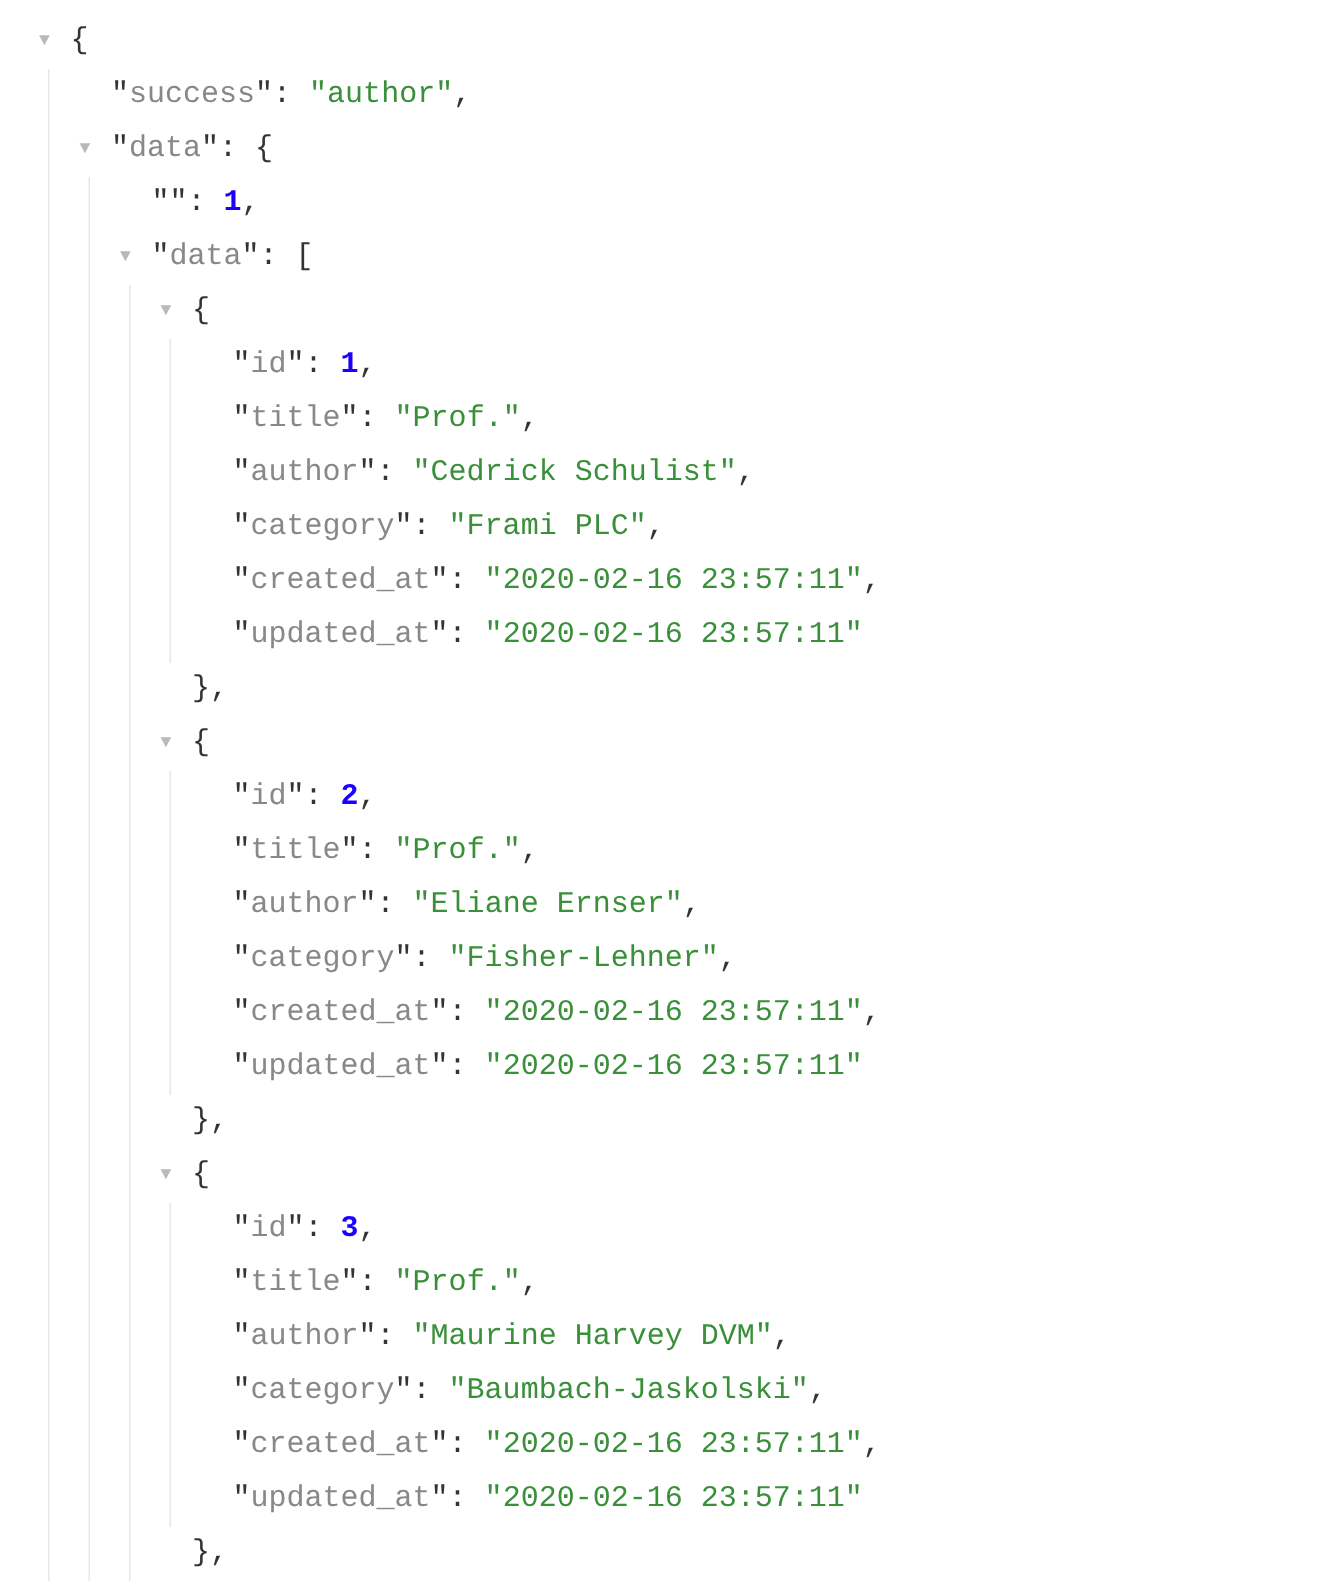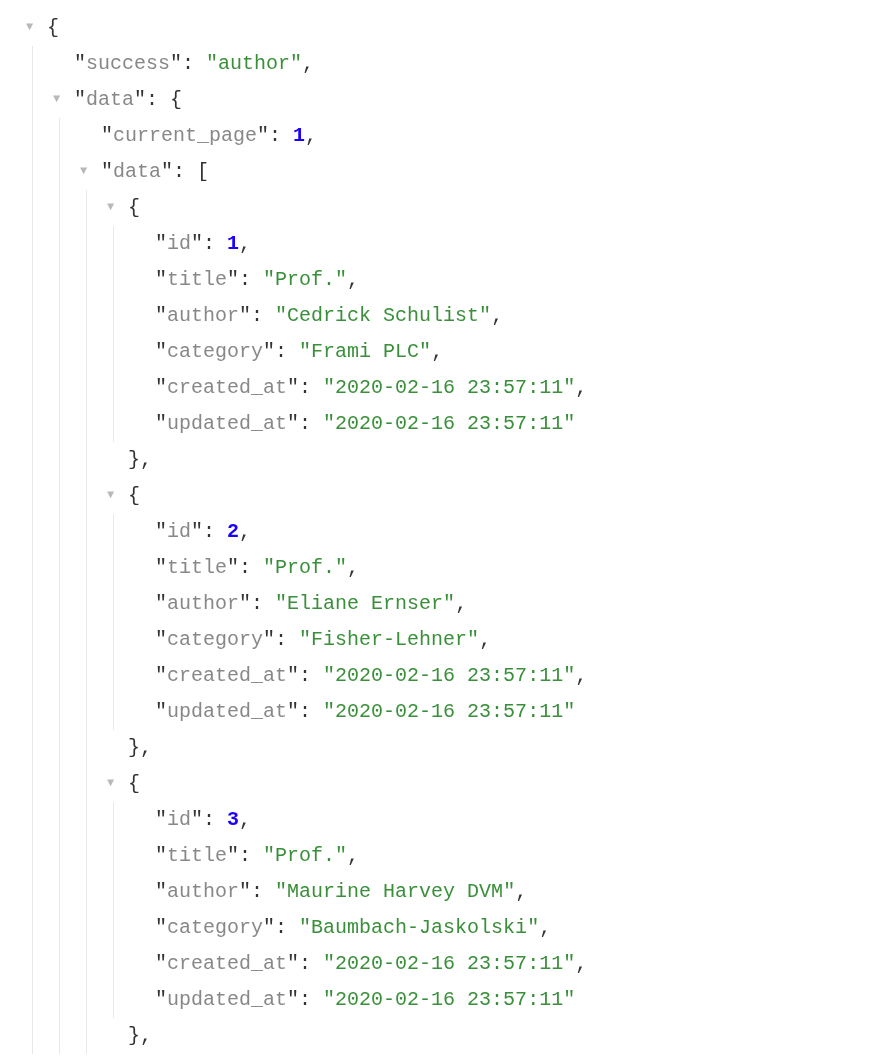--- a/index.html
+++ b/index.html
@@ -47,21 +47,21 @@
   .num { color: #1b00ff; font-weight: 600;}
   .brace { color: #333; }
 </style>
 </head>
 <body>
 
 <div id="viewer">
     <div class="tree-row"><span class="indent-cell"><span class="toggle">▼</span></span><span class="brace">{</span></div>
     <div class="tree-row"><span class="indent-cell"><span class="guide-line"></span></span><span class="indent-cell"></span><span class="punct">"</span><span class="key">success</span><span class="punct">"</span><span class="punct">: </span><span class="str">"</span><span class="str">author</span><span class="str">"</span><span class="punct">,</span></div>
     <div class="tree-row"><span class="indent-cell"><span class="guide-line"></span></span><span class="indent-cell"><span class="toggle">▼</span></span><span class="punct">"</span><span class="key">data</span><span class="punct">"</span><span class="punct">: </span><span class="brace">{</span></div>
-    <div class="tree-row"><span class="indent-cell"><span class="guide-line"></span></span><span class="indent-cell"><span class="guide-line"></span></span><span class="indent-cell"></span><span class="punct">"</span><span class="key">current_page</span><span class="punct">"</span><span class="punct">: </span><span class="num">1</span><span class="punct">,</span></div>
+    <div class="tree-row"><span class="indent-cell"><span class="guide-line"></span></span><span class="indent-cell"><span class="guide-line"></span></span><span class="indent-cell"></span><span class="punct">"</span><span class="punct">"</span><span class="punct">: </span><span class="num">1</span><span class="punct">,</span></div>
     <div class="tree-row"><span class="indent-cell"><span class="guide-line"></span></span><span class="indent-cell"><span class="guide-line"></span></span><span class="indent-cell"><span class="toggle">▼</span></span><span class="punct">"</span><span class="key">data</span><span class="punct">"</span><span class="punct">: </span><span class="brace">[</span></div>
     <div class="tree-row"><span class="indent-cell"><span class="guide-line"></span></span><span class="indent-cell"><span class="guide-line"></span></span><span class="indent-cell"><span class="guide-line"></span></span><span class="indent-cell"><span class="toggle">▼</span></span><span class="brace">{</span></div>
     <div class="tree-row"><span class="indent-cell"><span class="guide-line"></span></span><span class="indent-cell"><span class="guide-line"></span></span><span class="indent-cell"><span class="guide-line"></span></span><span class="indent-cell"><span class="guide-line"></span></span><span class="indent-cell"></span><span class="punct">"</span><span class="key">id</span><span class="punct">"</span><span class="punct">: </span><span class="num">1</span><span class="punct">,</span></div>
     <div class="tree-row"><span class="indent-cell"><span class="guide-line"></span></span><span class="indent-cell"><span class="guide-line"></span></span><span class="indent-cell"><span class="guide-line"></span></span><span class="indent-cell"><span class="guide-line"></span></span><span class="indent-cell"></span><span class="punct">"</span><span class="key">title</span><span class="punct">"</span><span class="punct">: </span><span class="str">"</span><span class="str">Prof.</span><span class="str">"</span><span class="punct">,</span></div>
     <div class="tree-row"><span class="indent-cell"><span class="guide-line"></span></span><span class="indent-cell"><span class="guide-line"></span></span><span class="indent-cell"><span class="guide-line"></span></span><span class="indent-cell"><span class="guide-line"></span></span><span class="indent-cell"></span><span class="punct">"</span><span class="key">author</span><span class="punct">"</span><span class="punct">: </span><span class="str">"</span><span class="str">Cedrick Schulist</span><span class="str">"</span><span class="punct">,</span></div>
     <div class="tree-row"><span class="indent-cell"><span class="guide-line"></span></span><span class="indent-cell"><span class="guide-line"></span></span><span class="indent-cell"><span class="guide-line"></span></span><span class="indent-cell"><span class="guide-line"></span></span><span class="indent-cell"></span><span class="punct">"</span><span class="key">category</span><span class="punct">"</span><span class="punct">: </span><span class="str">"</span><span class="str">Frami PLC</span><span class="str">"</span><span class="punct">,</span></div>
     <div class="tree-row"><span class="indent-cell"><span class="guide-line"></span></span><span class="indent-cell"><span class="guide-line"></span></span><span class="indent-cell"><span class="guide-line"></span></span><span class="indent-cell"><span class="guide-line"></span></span><span class="indent-cell"></span><span class="punct">"</span><span class="key">created_at</span><span class="punct">"</span><span class="punct">: </span><span class="str">"</span><span class="str">2020-02-16 23:57:11</span><span class="str">"</span><span class="punct">,</span></div>
     <div class="tree-row"><span class="indent-cell"><span class="guide-line"></span></span><span class="indent-cell"><span class="guide-line"></span></span><span class="indent-cell"><span class="guide-line"></span></span><span class="indent-cell"><span class="guide-line"></span></span><span class="indent-cell"></span><span class="punct">"</span><span class="key">updated_at</span><span class="punct">"</span><span class="punct">: </span><span class="str">"</span><span class="str">2020-02-16 23:57:11</span><span class="str">"</span></div>
     <div class="tree-row"><span class="indent-cell"><span class="guide-line"></span></span><span class="indent-cell"><span class="guide-line"></span></span><span class="indent-cell"><span class="guide-line"></span></span><span class="indent-cell"></span><span class="brace">}</span><span class="punct">,</span></div>
     <div class="tree-row"><span class="indent-cell"><span class="guide-line"></span></span><span class="indent-cell"><span class="guide-line"></span></span><span class="indent-cell"><span class="guide-line"></span></span><span class="indent-cell"><span class="toggle">▼</span></span><span class="brace">{</span></div>

